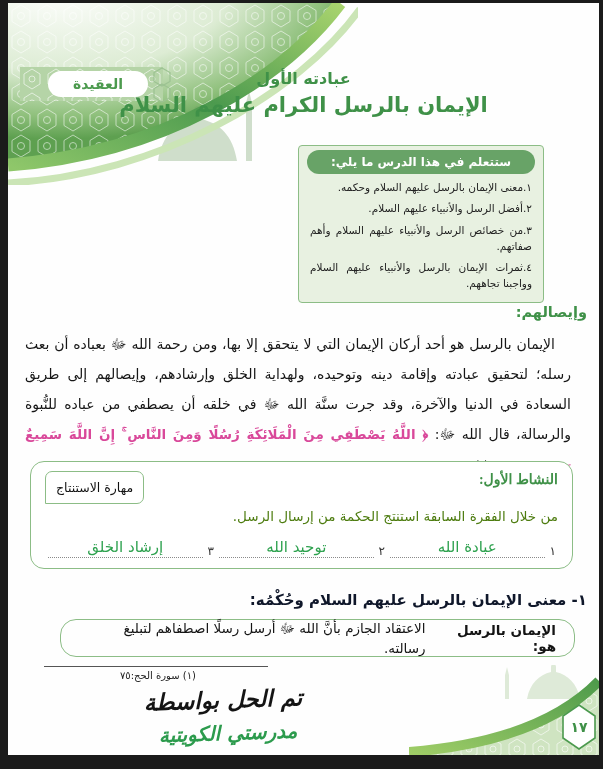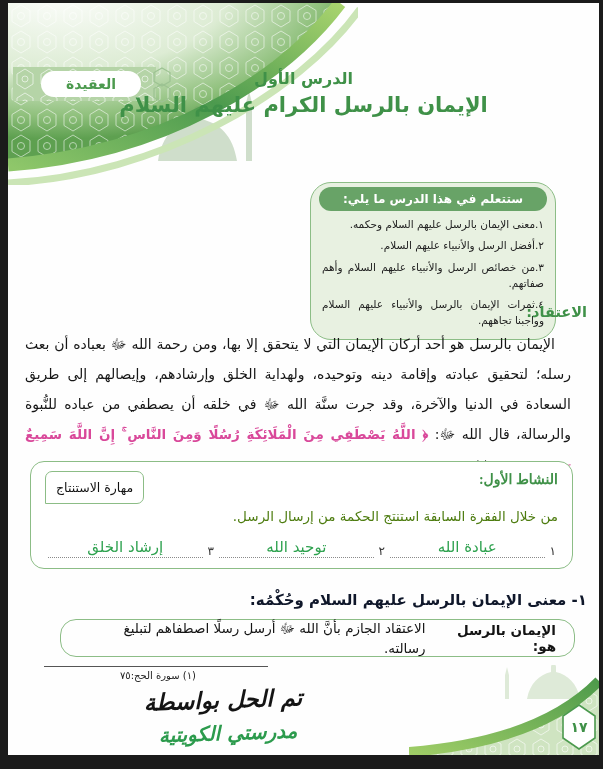--- a/index.html
+++ b/index.html
@@ -9,35 +9,35 @@
   .page{position:absolute;top:3px;left:8px;right:4px;bottom:14px;background:#fefefe;
         overflow:hidden;direction:rtl;}
   .abs{position:absolute;}
 
   
   .corner-tl{top:0;right:auto;left:0;width:350px;height:182px;pointer-events:none;}
   .corner-br{bottom:0;right:auto;left:auto;right:0;width:190px;height:90px;pointer-events:none;}
   .corner-br{left:auto;}
 
   
-  .badge-strip{top:64px;left:5px;width:143px;height:34px;}
+  .badge-strip{top:64px;left:12px;width:143px;height:34px;}
   .badge-pill{position:absolute;top:4px;left:28px;width:100px;height:26px;background:#ffffff;
               border-radius:13px;display:flex;align-items:center;justify-content:center;
               color:#4c9a4e;font-size:14px;font-weight:bold;}
   .badge-hexes{top:64px;left:144px;width:20px;height:36px;}
 
   .lesson-label{top:66px;left:0;right:0;text-align:center;color:#3f9148;font-size:16px;
                 font-weight:600;letter-spacing:.5px;}
   .page-title{top:90px;left:0;right:0;text-align:center;color:#3f9148;font-size:21px;
               font-weight:bold;}
 
   
-  .objectives{top:142px;right:43px;width:246px;height:158px;background:#e8f1e1;
-              border:1.6px solid #8cbd86;border-radius:21px;box-sizing:border-box;
-              padding:4px 6px 6px 6px;margin-top:37px;}
+  .objectives{top:142px;right:55px;width:246px;height:158px;background:#e8f1e1;
+              border:1.6px solid #8cbd86;border-radius:4px;box-sizing:border-box;
+              padding:4px 6px 6px 6px;}
   .objectives-pill{height:24px;background:#68a367;border-radius:12px;color:#ffffff;
                    font-size:12px;font-weight:bold;display:flex;align-items:center;
                    justify-content:center;margin:0 2px;}
   .objective-item{font-size:10.5px;color:#222222;line-height:1.55;text-align:justify;
                   margin-top:5px;padding:0 5px;}
 
   .tamheed{top:301px;right:12px;color:#3f9148;font-size:14.5px;font-weight:bold;}
 
   .intro-par{top:326px;right:28px;left:17px;font-size:14px;color:#161616;line-height:30px;
              text-align:justify;text-indent:16px;}
@@ -149,32 +149,32 @@
     </svg>
     <div class="badge-pill">العقيدة</div>
   </div>
   <svg class="abs badge-hexes" viewBox="0 0 20 36" width="20" height="36">
     <g fill="none" stroke="#9cc292" stroke-width="1.2">
       <polygon points="10,1 18,5.5 18,14.5 10,19 2,14.5 2,5.5"></polygon>
       <polygon points="10,17 18,21.5 18,30.5 10,35 2,30.5 2,21.5"></polygon>
     </g>
   </svg>
 
-  <div class="abs lesson-label">الدرس الأول</div>
+  <div class="abs lesson-label">عبادته الأول</div>
   <div class="abs page-title">الإيمان بالرسل الكرام عليهم السلام</div>
 
   <div class="abs objectives">
     <div class="objectives-pill">ستتعلم في هذا الدرس ما يلي:</div>
     <div class="objective-item">١.معنى الإيمان بالرسل عليهم السلام وحكمه.</div>
     <div class="objective-item">٢.أفضل الرسل والأنبياء عليهم السلام.</div>
     <div class="objective-item">٣.من خصائص الرسل والأنبياء عليهم السلام وأهم صفاتهم.</div>
     <div class="objective-item">٤.ثمرات الإيمان بالرسل والأنبياء عليهم السلام وواجبنا تجاههم.</div>
   </div>
 
-  <div class="abs tamheed">الاعتقاد:</div>
+  <div class="abs tamheed">وإيصالهم:</div>
   <div class="abs intro-par">
     <span>الإيمان بالرسل هو أحد أركان الإيمان التي لا يتحقق إلا بها، ومن رحمة الله ﷻ بعباده أن بعث رسله؛ لتحقيق عبادته وإقامة دينه وتوحيده، ولهداية الخلق وإرشادهم، وإيصالهم إلى طريق السعادة في الدنيا والآخرة، وقد جرت سنَّة الله ﷻ في خلقه أن يصطفي من عباده للنُّبوة والرسالة، قال الله ﷻ: </span><span class="verse">﴿ اللَّهُ يَصْطَفِي مِنَ الْمَلَائِكَةِ رُسُلًا وَمِنَ النَّاسِ ۚ إِنَّ اللَّهَ سَمِيعٌ بَصِيرٌ </span><span class="verse verse-num">٧٥</span><span class="verse">﴾</span><span class="fn-marker">(١)</span>
   </div>
 
   <div class="abs activity">
     <div class="activity-head">
       <div class="activity-title">النشاط الأول:</div>
       <div class="skill-box">مهارة الاستنتاج</div>
     </div>
     <div class="activity-prompt">من خلال الفقرة السابقة استنتج الحكمة من إرسال الرسل.</div>

